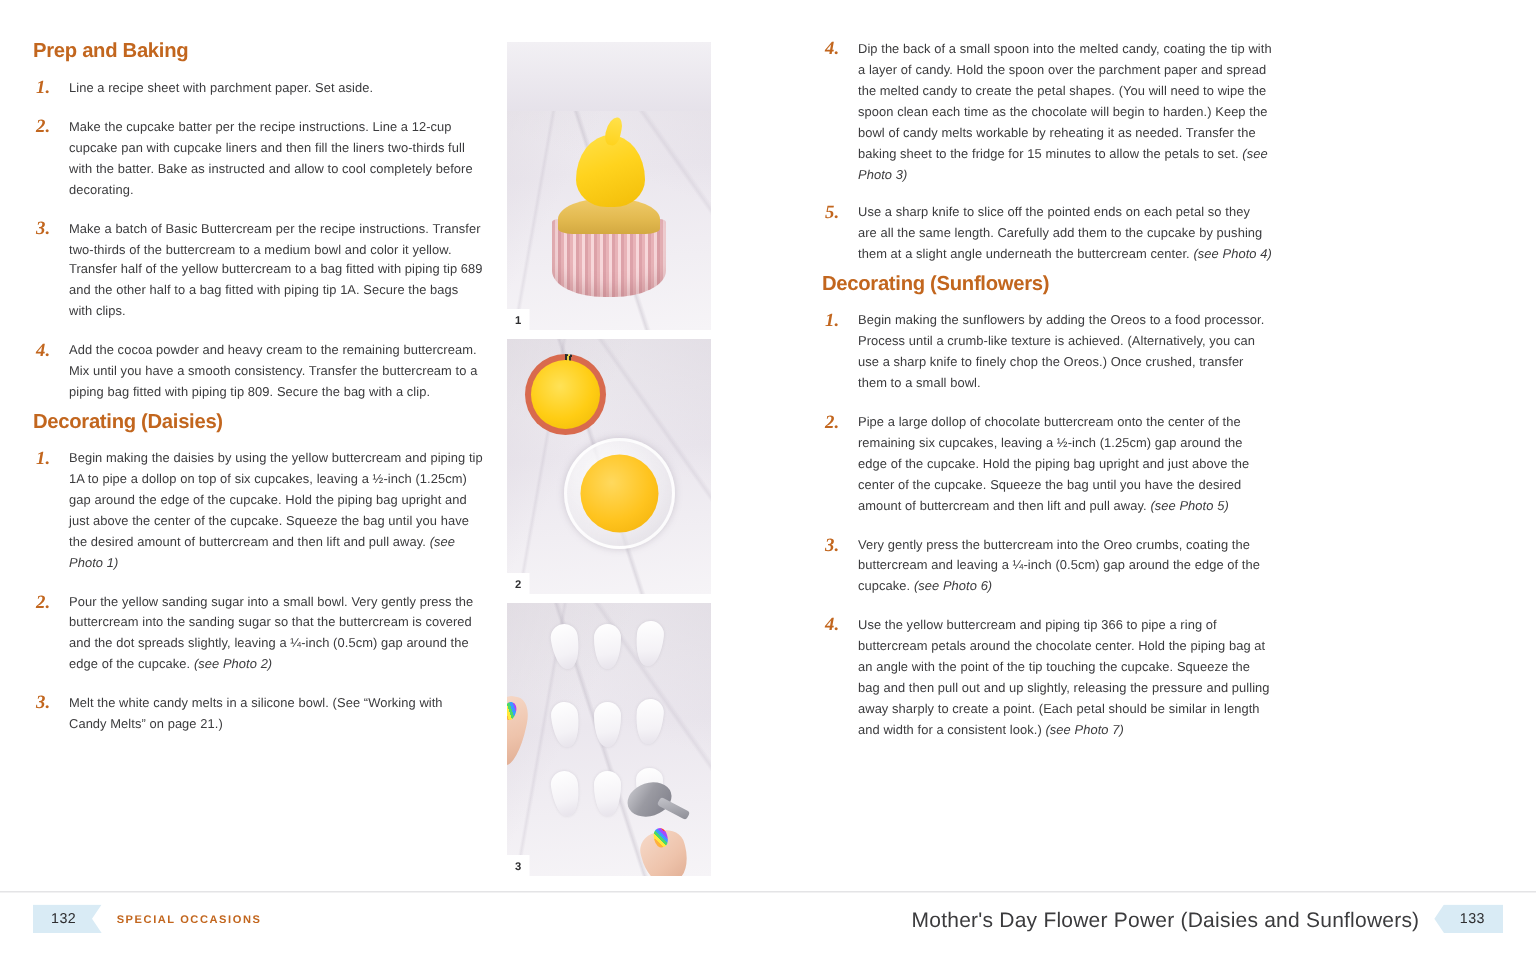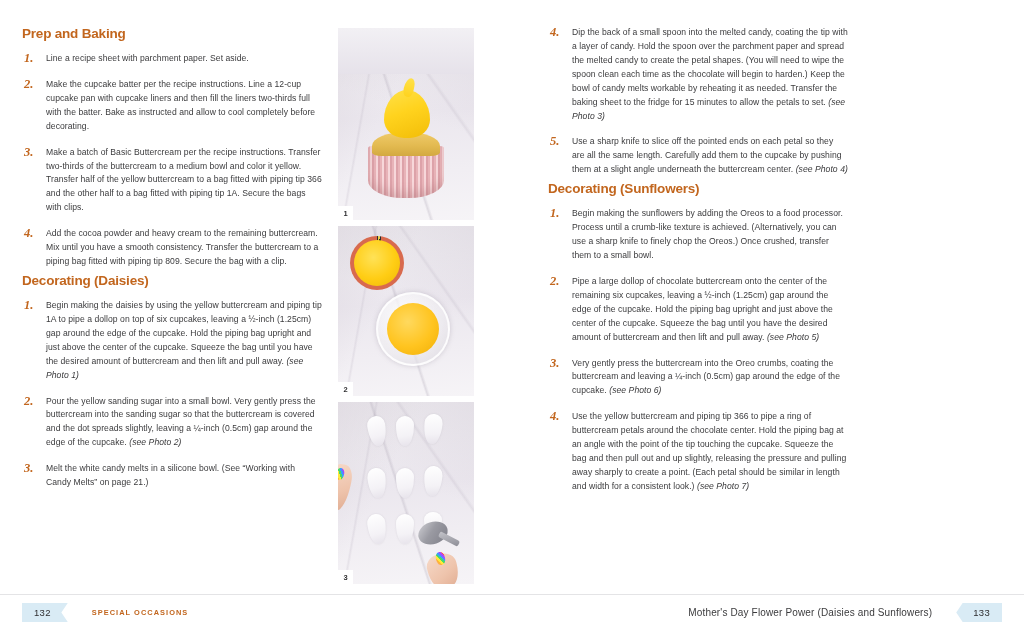--- a/index.html
+++ b/index.html
@@ -214,21 +214,21 @@
     bottom: 0;
     width: 512px;
     height: 47px;
     border-top: 1px solid #e4e4e6;
   }
   .footer-inner {
     position: absolute;
     top: 8px;
     display: flex;
     align-items: center;
-    gap: 24px;
+    gap: 10px;
   }
   .footer-left-inner  { left: 22px; }
   .footer-right-inner { right: 22px; }
 
   .pagetag {
     position: relative;
     background: #d9ebf5;
     color: #2e2e30;
     font-size: 9.5px;
     letter-spacing: .3px;
@@ -250,21 +250,21 @@
 
   .footer-label-left {
     color: #c2661e;
     font-size: 7.4px;
     font-weight: bold;
     letter-spacing: 1.05px;
     text-transform: uppercase;
   }
   .footer-label-right {
     color: #3b3b3d;
-    font-size: 10px;
+    font-size: 14px;
     letter-spacing: .15px;
   }
 </style>
 </head>
 <body>
 
 <div class="spread">
 
   <div class="page page-left">
 
@@ -275,21 +275,21 @@
         <li class="step">
           <span class="step-num">1.</span>
           <span>Line a recipe sheet with parchment paper. Set aside.</span>
         </li>
         <li class="step">
           <span class="step-num">2.</span>
           <span>Make the cupcake batter per the recipe instructions. Line a 12-cup cupcake pan with cupcake liners and then fill the liners two-thirds full with the batter. Bake as instructed and allow to cool completely before decorating.</span>
         </li>
         <li class="step">
           <span class="step-num">3.</span>
-          <span>Make a batch of Basic Buttercream per the recipe instructions. Transfer two-thirds of the buttercream to a medium bowl and color it yellow. Transfer half of the yellow buttercream to a bag fitted with piping tip 366 and the other half to a bag fitted with piping tip 1A. Secure the bags with clips.</span>
+          <span>Make a batch of Basic Buttercream per the recipe instructions. Transfer two-thirds of the buttercream to a medium bowl and color it yellow. Transfer half of the yellow buttercream to a bag fitted with piping tip 689 and the other half to a bag fitted with piping tip 1A. Secure the bags with clips.</span>
         </li>
         <li class="step">
           <span class="step-num">4.</span>
           <span>Add the cocoa powder and heavy cream to the remaining buttercream. Mix until you have a smooth consistency. Transfer the buttercream to a piping bag fitted with piping tip 809. Secure the bag with a clip.</span>
         </li>
       </ol>
 
       <div class="section-heading spaced">Decorating (Daisies)</div>
       <ol class="steps">
         <li class="step">

